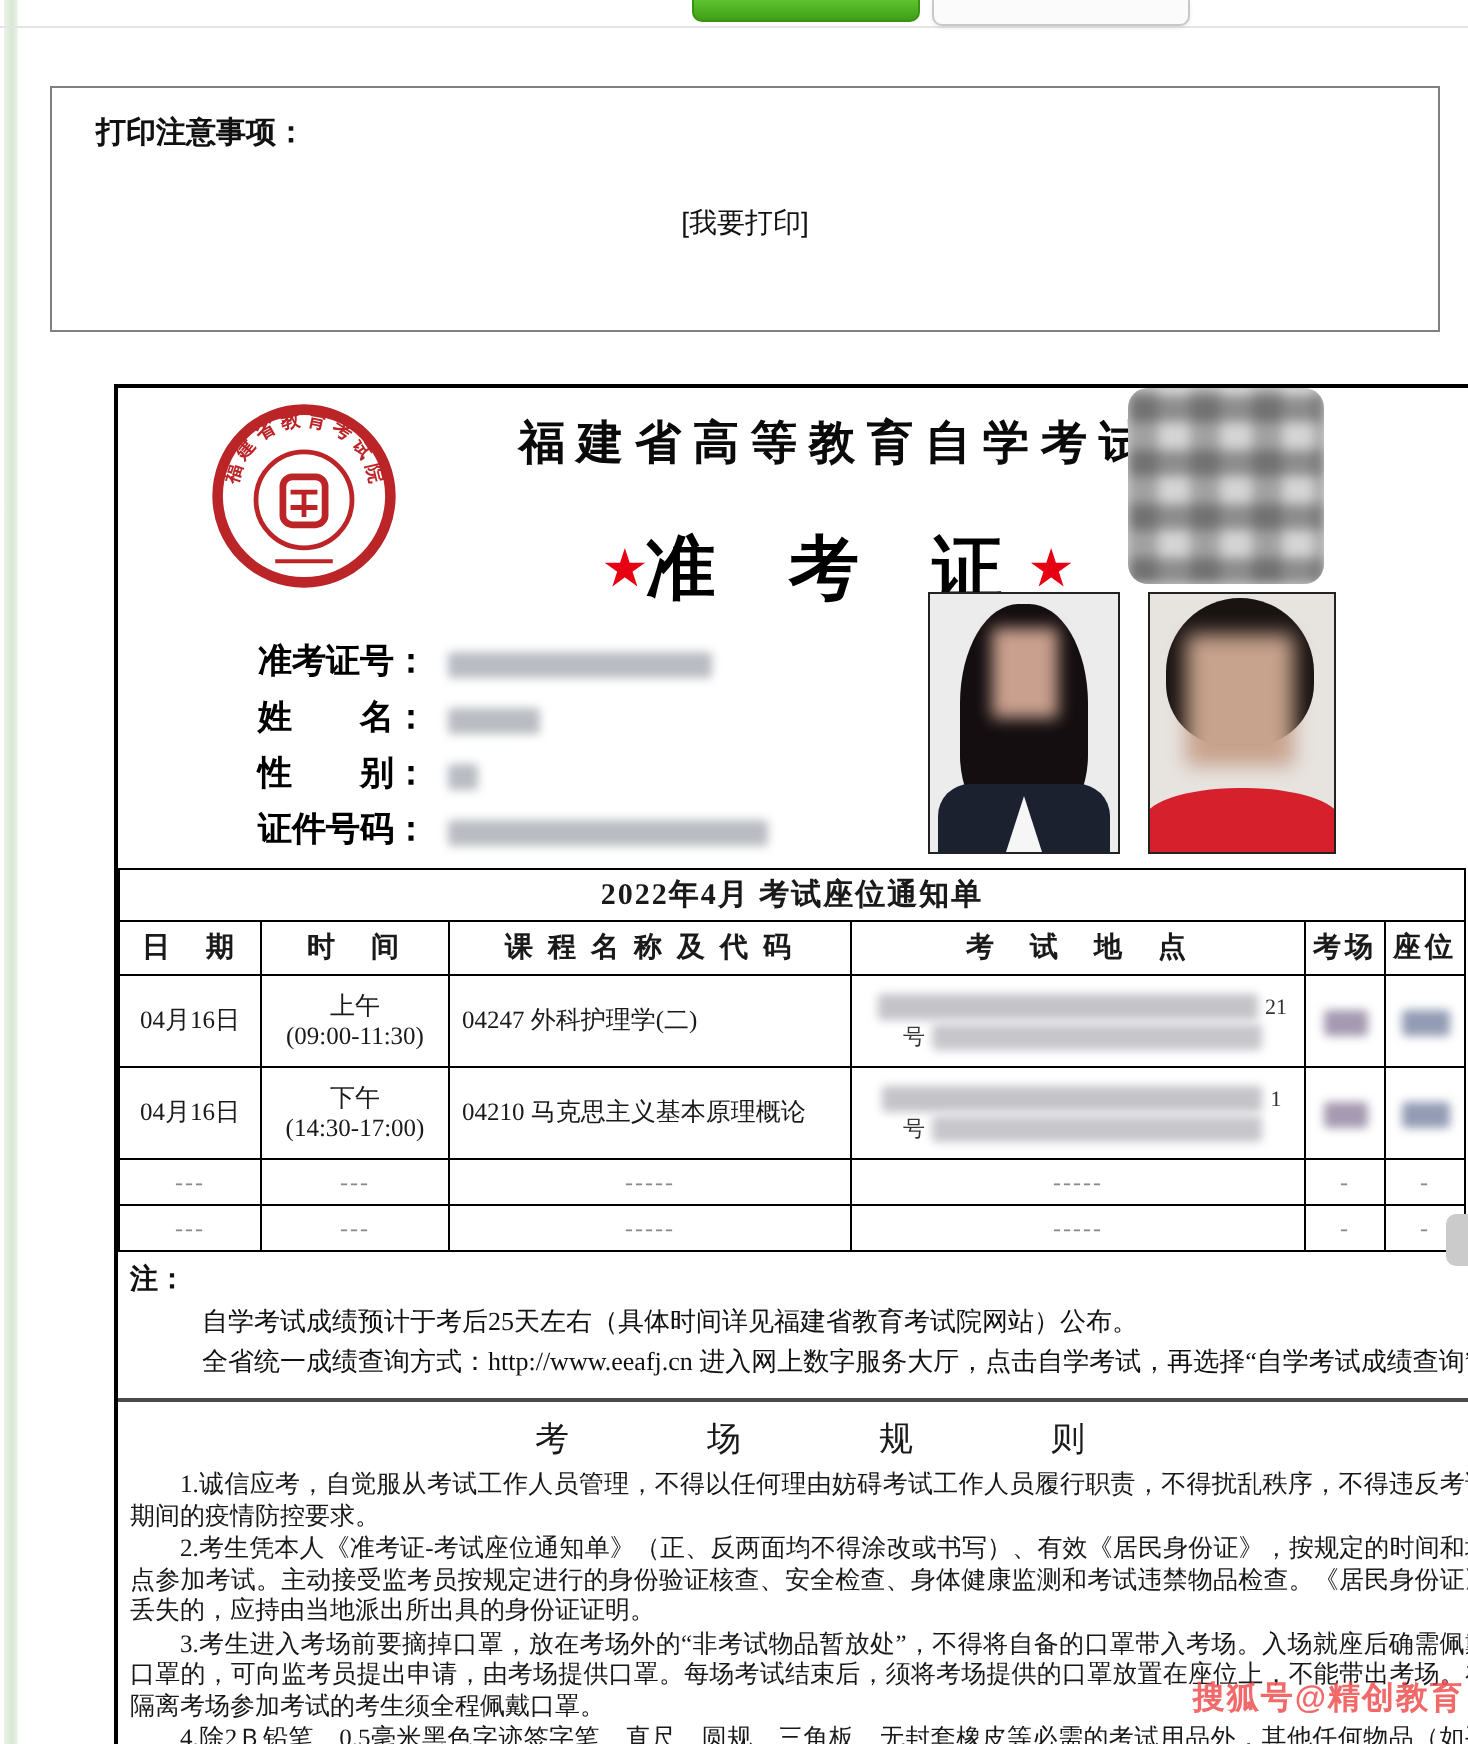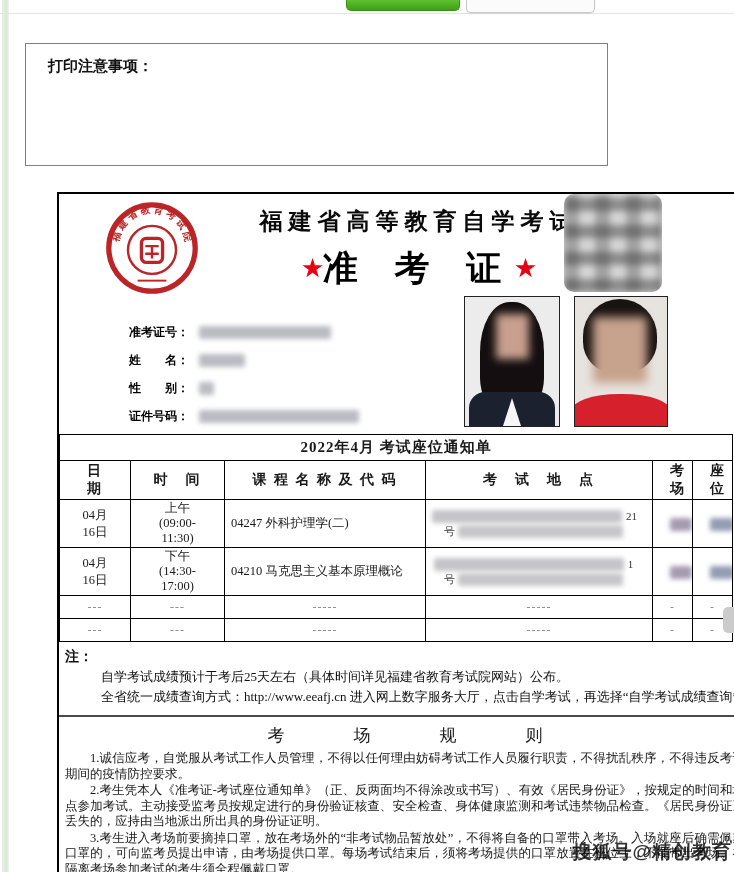--- a/index.html
+++ b/index.html
@@ -8,46 +8,46 @@
   
   .left-strip{position:absolute;left:2px;top:0;width:7px;height:100%;
               background:linear-gradient(90deg,#e9f2e6,#d9e7d4 60%,#eef4ee);}
   .topbar-line{position:absolute;left:0;top:13px;width:100%;height:1px;background:#e4e4e4;}
   .btn-top{position:absolute;top:0;border:1px solid #c8c8c8;border-top:none;
            border-radius:0 0 5px 5px;}
   .btn-green{left:346px;width:112px;height:10px;background:linear-gradient(#5ec32f,#3f9e17);
              border-color:#3a9314;}
   .btn-white{left:466px;width:127px;height:12px;background:#fbfbfb;box-shadow:0 1px 2px rgba(0,0,0,.08);}
   
-  .notice{position:absolute;left:25px;top:43px;width:583px;height:123px;border:1px solid #808080;
+  .notice{position:absolute;left:25px;top:43px;width:695px;height:123px;border:1px solid #808080;
           box-sizing:border-box;padding:13px 22px;}
   .notice-title{font-weight:bold;font-size:15px;}
   .notice-line{font-size:14px;margin-top:11px;letter-spacing:.3px;}
   .print-link{display:block;margin-top:27px;text-align:center;font-size:14px;color:#111;
               text-decoration:none;cursor:pointer;}
   
   .ticket{position:absolute;left:57px;top:192px;width:692px;border:2px solid #000;background:#fff;
           box-sizing:content-box;font-family:"Liberation Serif","DejaVu Serif",serif;}
   .tk-header{position:relative;height:100px;}
   .seal{position:absolute;left:45px;top:6px;width:96px;height:96px;}
   .tk-titles{position:absolute;left:168px;top:12px;width:384px;text-align:center;}
   .org-title{font-size:23px;font-weight:600;letter-spacing:6px;color:#0a0a0a;}
-  .doc-title{margin-top:8px;font-size:35px;font-weight:bold;letter-spacing:14px;color:#000;text-align:center;}
+  .doc-title{margin-top:24px;font-size:35px;font-weight:bold;letter-spacing:14px;color:#000;text-align:center;}
   .star{color:#e60012;font-size:23px;letter-spacing:0;vertical-align:4px;}
   .qr{position:absolute;left:505px;top:0;width:98px;height:98px;border-radius:10px;background:#d7d7d7;
       overflow:hidden;}
   .qr-noise{width:100%;height:100%;filter:blur(3px);
     background-image:
       repeating-linear-gradient(0deg,rgba(80,80,80,.55) 0 13px,rgba(200,200,200,.15) 13px 27px),
       repeating-linear-gradient(90deg,rgba(95,95,95,.5) 0 15px,rgba(210,210,210,.2) 15px 31px);}
   
   .tk-info{position:relative;height:140px;}
   .fields{padding:26px 0 0 70px;}
   .field-row{height:28px;line-height:22px;}
-  .field-label{font-weight:bold;font-size:12px;color:#000;display:inline-block;}
+  .field-label{font-weight:bold;font-size:17px;color:#000;display:inline-block;}
   .mask{display:inline-block;background:#b9bcc2;filter:blur(2.5px);border-radius:2px;vertical-align:middle;}
   .mv1{width:132px;height:13px;margin-left:10px;}
   .mv2{width:46px;height:13px;margin-left:10px;}
   .mv3{width:15px;height:13px;margin-left:10px;}
   .mv4{width:160px;height:13px;margin-left:10px;}
   .photo{position:absolute;top:2px;height:129px;border:1px solid #222;background:#ececec;overflow:hidden;}
   .photo1{left:405px;width:94px;}
   .photo2{left:515px;width:92px;background:#e7e4e0;}
   .p1-hair{position:absolute;top:5px;left:15px;width:64px;height:108px;background:#140e10;
            border-radius:46% 46% 30% 30%;}
@@ -57,21 +57,21 @@
   .p1-shirt{position:absolute;bottom:0;left:38px;width:18px;height:28px;background:#f6f6f6;
             clip-path:polygon(50% 0,0 100%,100% 100%);}
   .p2-hair{position:absolute;top:2px;left:8px;width:74px;height:74px;background:#191311;
            border-radius:50% 50% 42% 42%;}
   .p2-face{position:absolute;top:20px;left:18px;width:54px;height:66px;background:#c7a28d;filter:blur(5px);}
   .p2-body{position:absolute;bottom:-4px;left:-4px;right:-4px;height:36px;background:#d6212c;
            border-radius:48% 48% 0 0;}
   
   .sched{border-collapse:collapse;margin-left:0;width:673px;table-layout:fixed;}
   .sched td{border:1px solid #000;text-align:center;font-size:12.5px;color:#1a1a1a;
-            padding:1px 17px;overflow:hidden;}
+            padding:1px 2px;overflow:hidden;}
   .t-title td{font-weight:bold;font-size:15px;height:23px;letter-spacing:1px;}
   .t-head td{font-weight:bold;font-size:14px;height:24px;letter-spacing:2px;margin-left:20px;}
   .t-exam td{height:43px;}
   .c-course{text-align:left !important;padding-left:6px !important;}
   .c-loc{text-align:left;padding-left:6px !important;font-size:12px !important;}
   .loc1{white-space:nowrap;}
   .loc-mask1{width:190px;height:13px;background:#c3c3c8;margin-right:4px;}
   .loc-mask2{width:165px;height:13px;background:#c6c6cb;margin-left:3px;}
   .loc-tail{font-size:11px;color:#333;}
   .mask-venue{width:22px;height:13px;background:#a59ab1;}
@@ -82,36 +82,37 @@
   .note{padding:4px 6px 2px 6px;font-size:13px;line-height:1.5;color:#111;}
   .note-label{font-weight:bold;font-size:14px;}
   .note-line{padding-left:36px;}
   .divider{border:none;border-top:2px solid #4a4a4a;margin:7px 0 0 0;}
   .rules-title{text-align:center;font-size:17px;letter-spacing:26px;padding-left:26px;margin:7px 0 4px 0;color:#1a1a1a;}
   .rules{padding:0 6px 30px 6px;font-size:12.5px;line-height:1.24;text-align:justify;color:#181818;}
   .rules p{margin:0 0 1px 0;text-indent:2em;}
   
   .floating-widget{position:absolute;left:723px;top:607px;width:11px;height:26px;background:#cbcbcb;
                    border-radius:5px 0 0 5px;}
-  .watermark{position:absolute;right:2px;top:839px;font-size:19px;font-weight:bold;
-             color:#000000;opacity:.8;letter-spacing:1px;z-index:9;
+  .watermark{position:absolute;right:2px;top:839px;font-size:16px;font-weight:bold;
+             color:#ef4444;opacity:.8;letter-spacing:1px;z-index:9;
              font-family:"Liberation Sans",sans-serif;}
 </style>
 </head>
 <body>
 
 <div class="viewport">
 
   <div class="left-strip"></div>
   <div class="topbar-line"></div>
   <div class="btn-top btn-green"></div>
   <div class="btn-top btn-white"></div>
 
   <div class="notice">
     <div class="notice-title">打印注意事项：</div>
+    <a class="print-link">[我要打印]</a>
   </div>
 
   <div class="ticket">
 
     <div class="tk-header">
       <svg class="seal" viewBox="0 0 100 100">
         <circle cx="50" cy="50" r="45" fill="#ffffff" stroke="#bb2527" stroke-width="5.5"></circle>
         <defs>
             <path id="sealArc" d="M 17 60 A 35 35 0 1 1 83 60" fill="none"></path>
           </defs>

